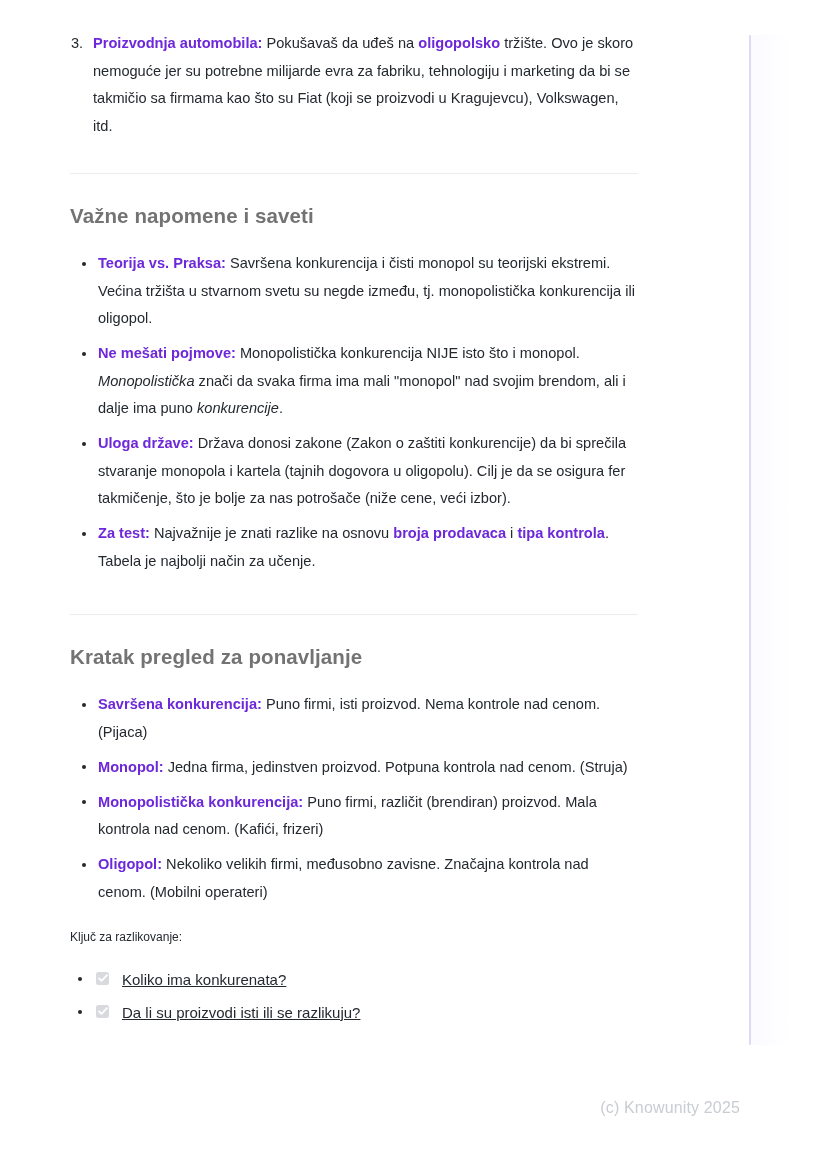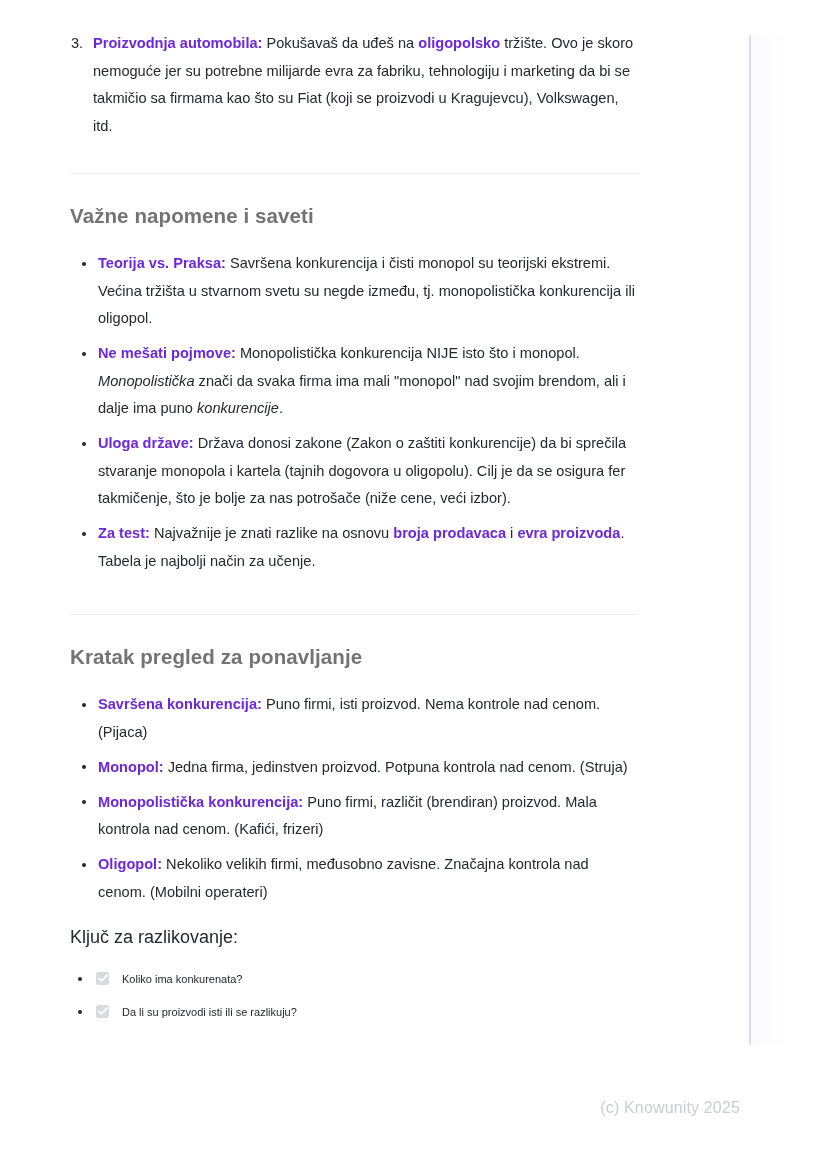--- a/index.html
+++ b/index.html
@@ -89,33 +89,34 @@
     width: 4px; height: 4px;
     border-radius: 50%;
     background: #24292f;
   }
 
   b, .b { font-weight: 700; color: #6d28d9; }
   i, .i { font-style: italic; }
 
   p.lead {
     margin: 0;
-    font-size: 18px;
+    font-size: 12px;
     line-height: 27.5px;
     color: #24292f;
   }
 
   
   ul.tasks { list-style: none; margin: 0; padding: 0; }
   ul.tasks > li {
     position: relative;
     padding-left: 52px;
-    font-size: 11px;
+    font-size: 15px;
     line-height: 33px;
     color: #24292f;
+    text-decoration: underline;
   }
   ul.tasks > li .dot {
     position: absolute;
     left: 8px; top: 14.5px;
     width: 4px; height: 4px;
     border-radius: 50%;
     background: #24292f;
   }
   .cbx {
     position: absolute;
@@ -177,21 +178,21 @@
       <li style="margin-top:7.5px">
         <span class="dot"></span>
         <b>Ne mešati pojmove:</b><span> Monopolistička konkurencija NIJE isto što i monopol. </span><i>Monopolistička</i><span> znači da svaka firma ima mali "monopol" nad svojim brendom, ali i dalje ima puno </span><i>konkurencije</i><span>.</span>
       </li>
       <li style="margin-top:7.5px">
         <span class="dot"></span>
         <b>Uloga države:</b><span> Država donosi zakone (Zakon o zaštiti konkurencije) da bi sprečila stvaranje monopola i kartela (tajnih dogovora u oligopolu). Cilj je da se osigura fer takmičenje, što je bolje za nas potrošače (niže cene, veći izbor).</span>
       </li>
       <li style="margin-top:7.5px">
         <span class="dot"></span>
-        <b>Za test:</b><span> Najvažnije je znati razlike na osnovu </span><b>broja prodavaca</b><span> i </span><b>evra proizvoda</b><span>. Tabela je najbolji način za učenje.</span>
+        <b>Za test:</b><span> Najvažnije je znati razlike na osnovu </span><b>broja prodavaca</b><span> i </span><b>tipa kontrola</b><span>. Tabela je najbolji način za učenje.</span>
       </li>
     </ul>
 
     <div class="sp-list-to-rule"></div>
     <hr class="rule">
     <div class="sp-rule-to-h"></div>
 
     <h2 class="section-heading">Kratak pregled za ponavljanje</h2>
     <div class="sp-h-to-list"></div>
 

